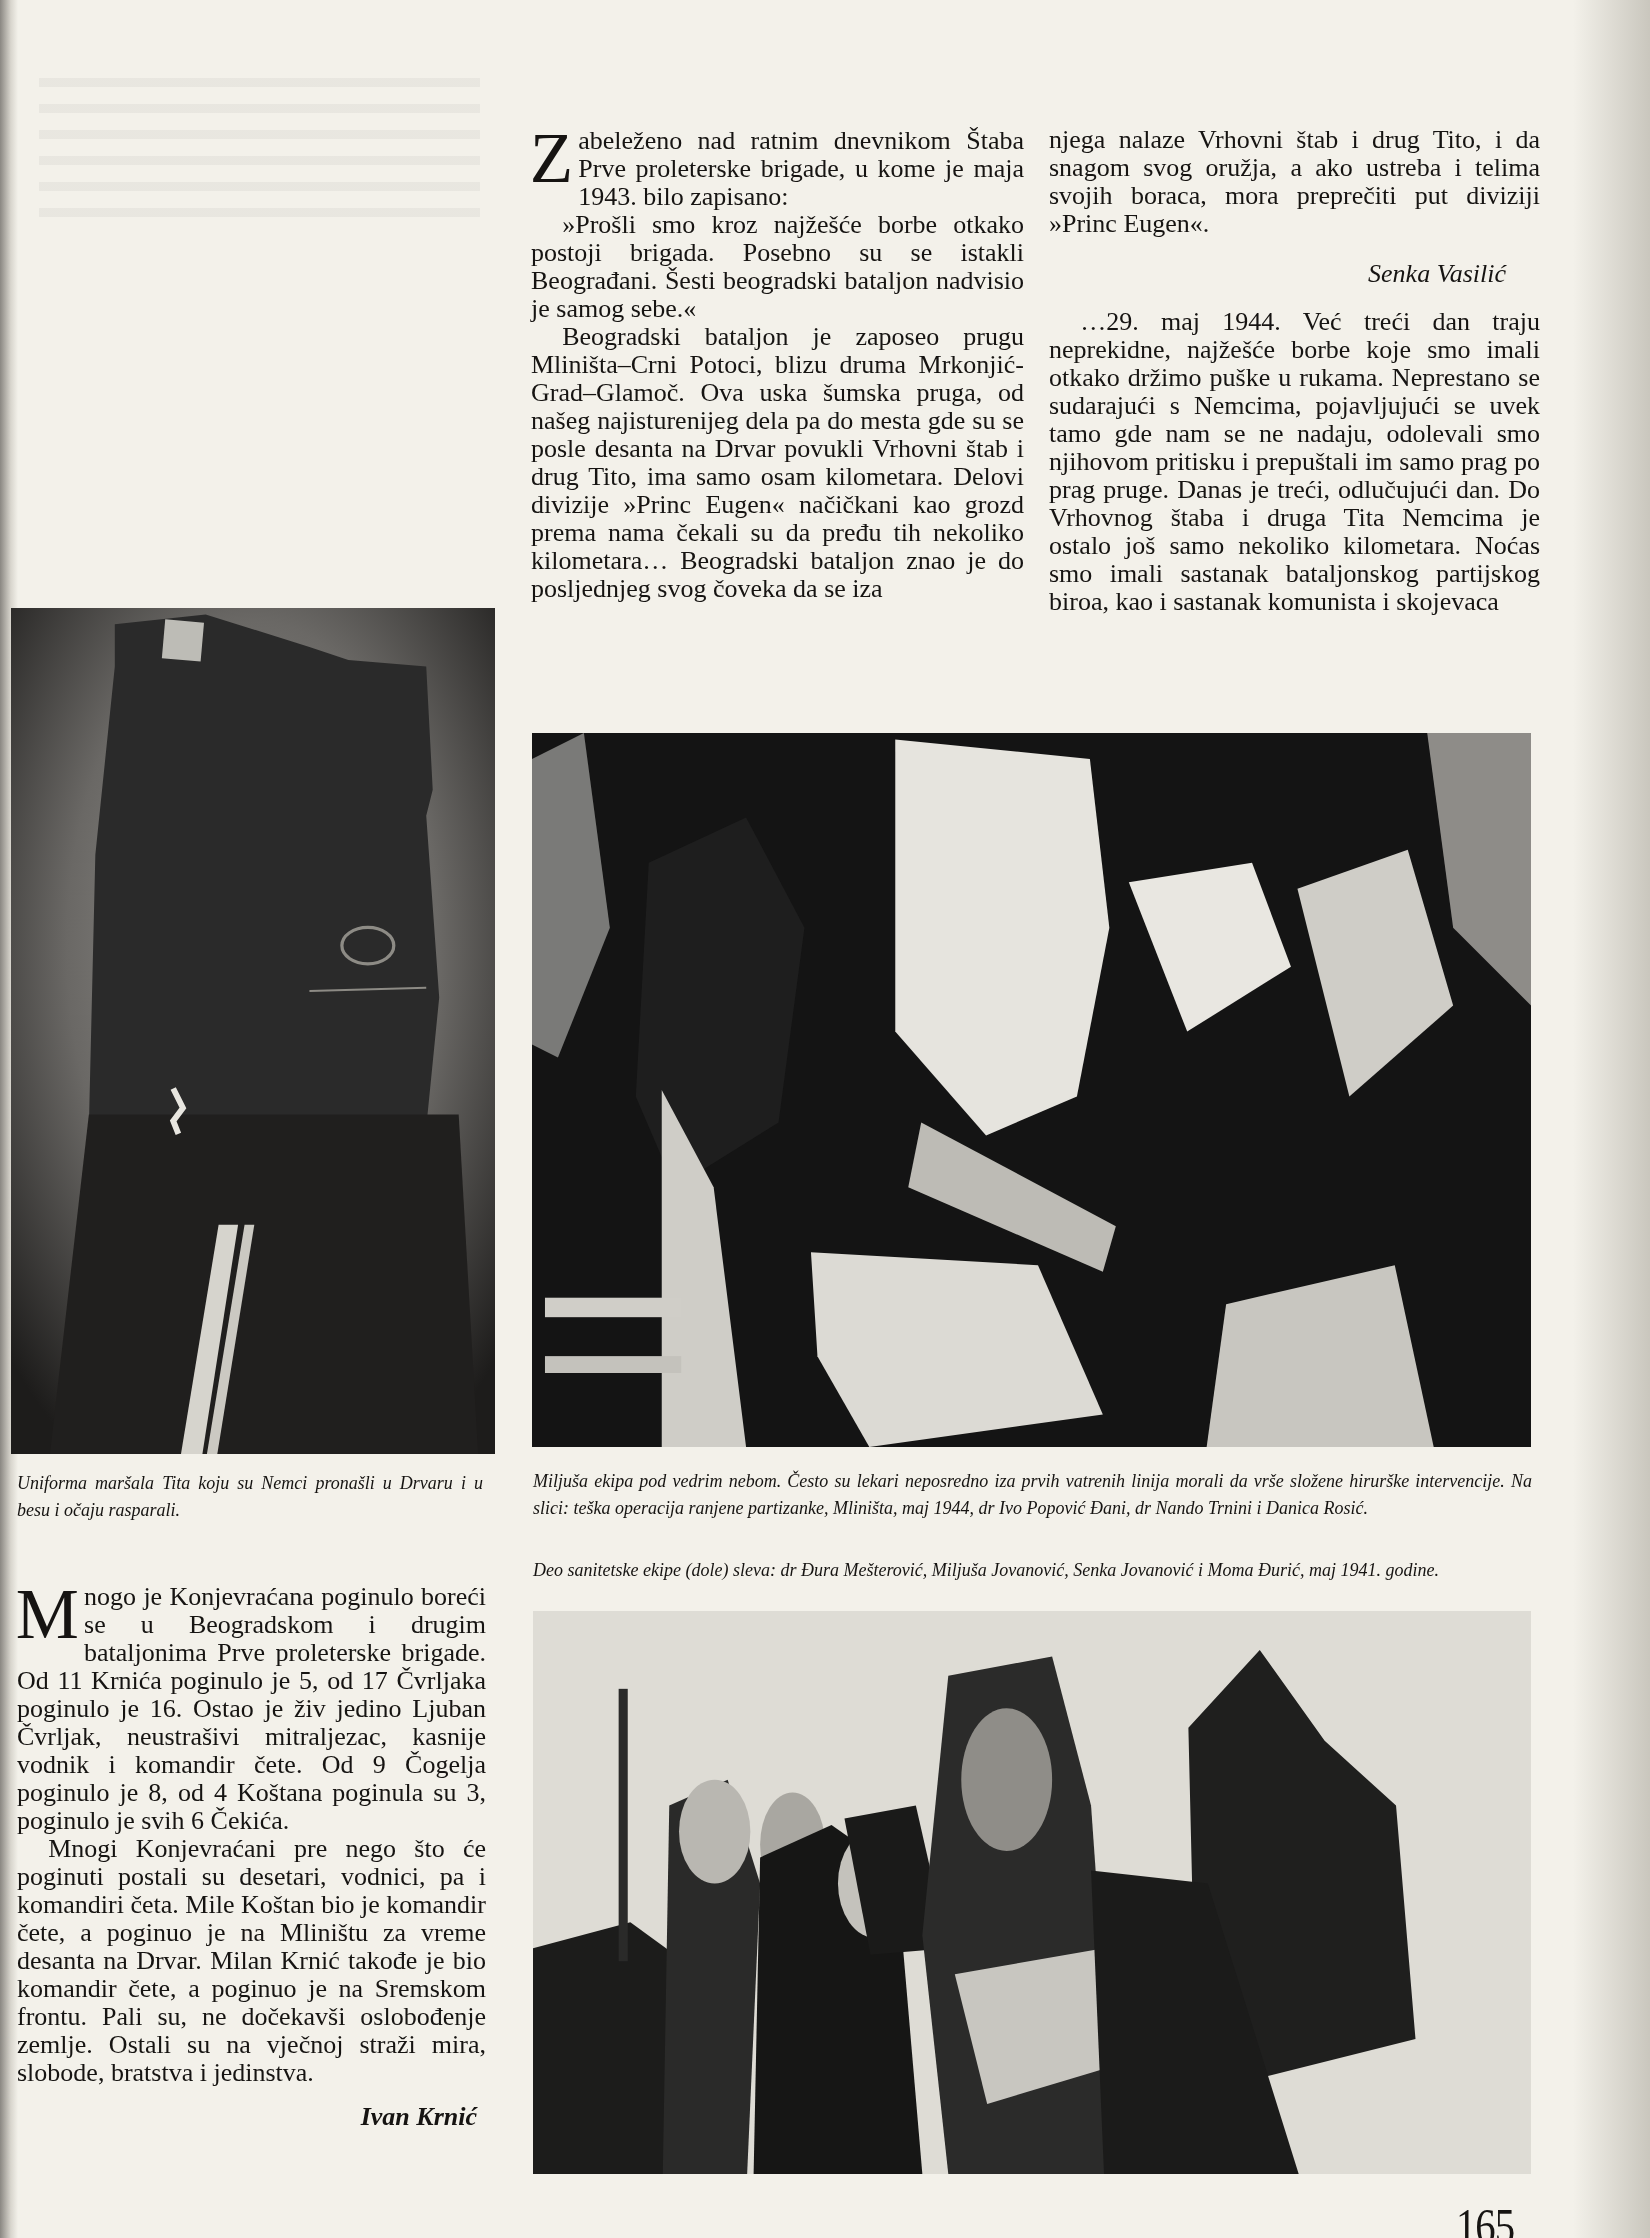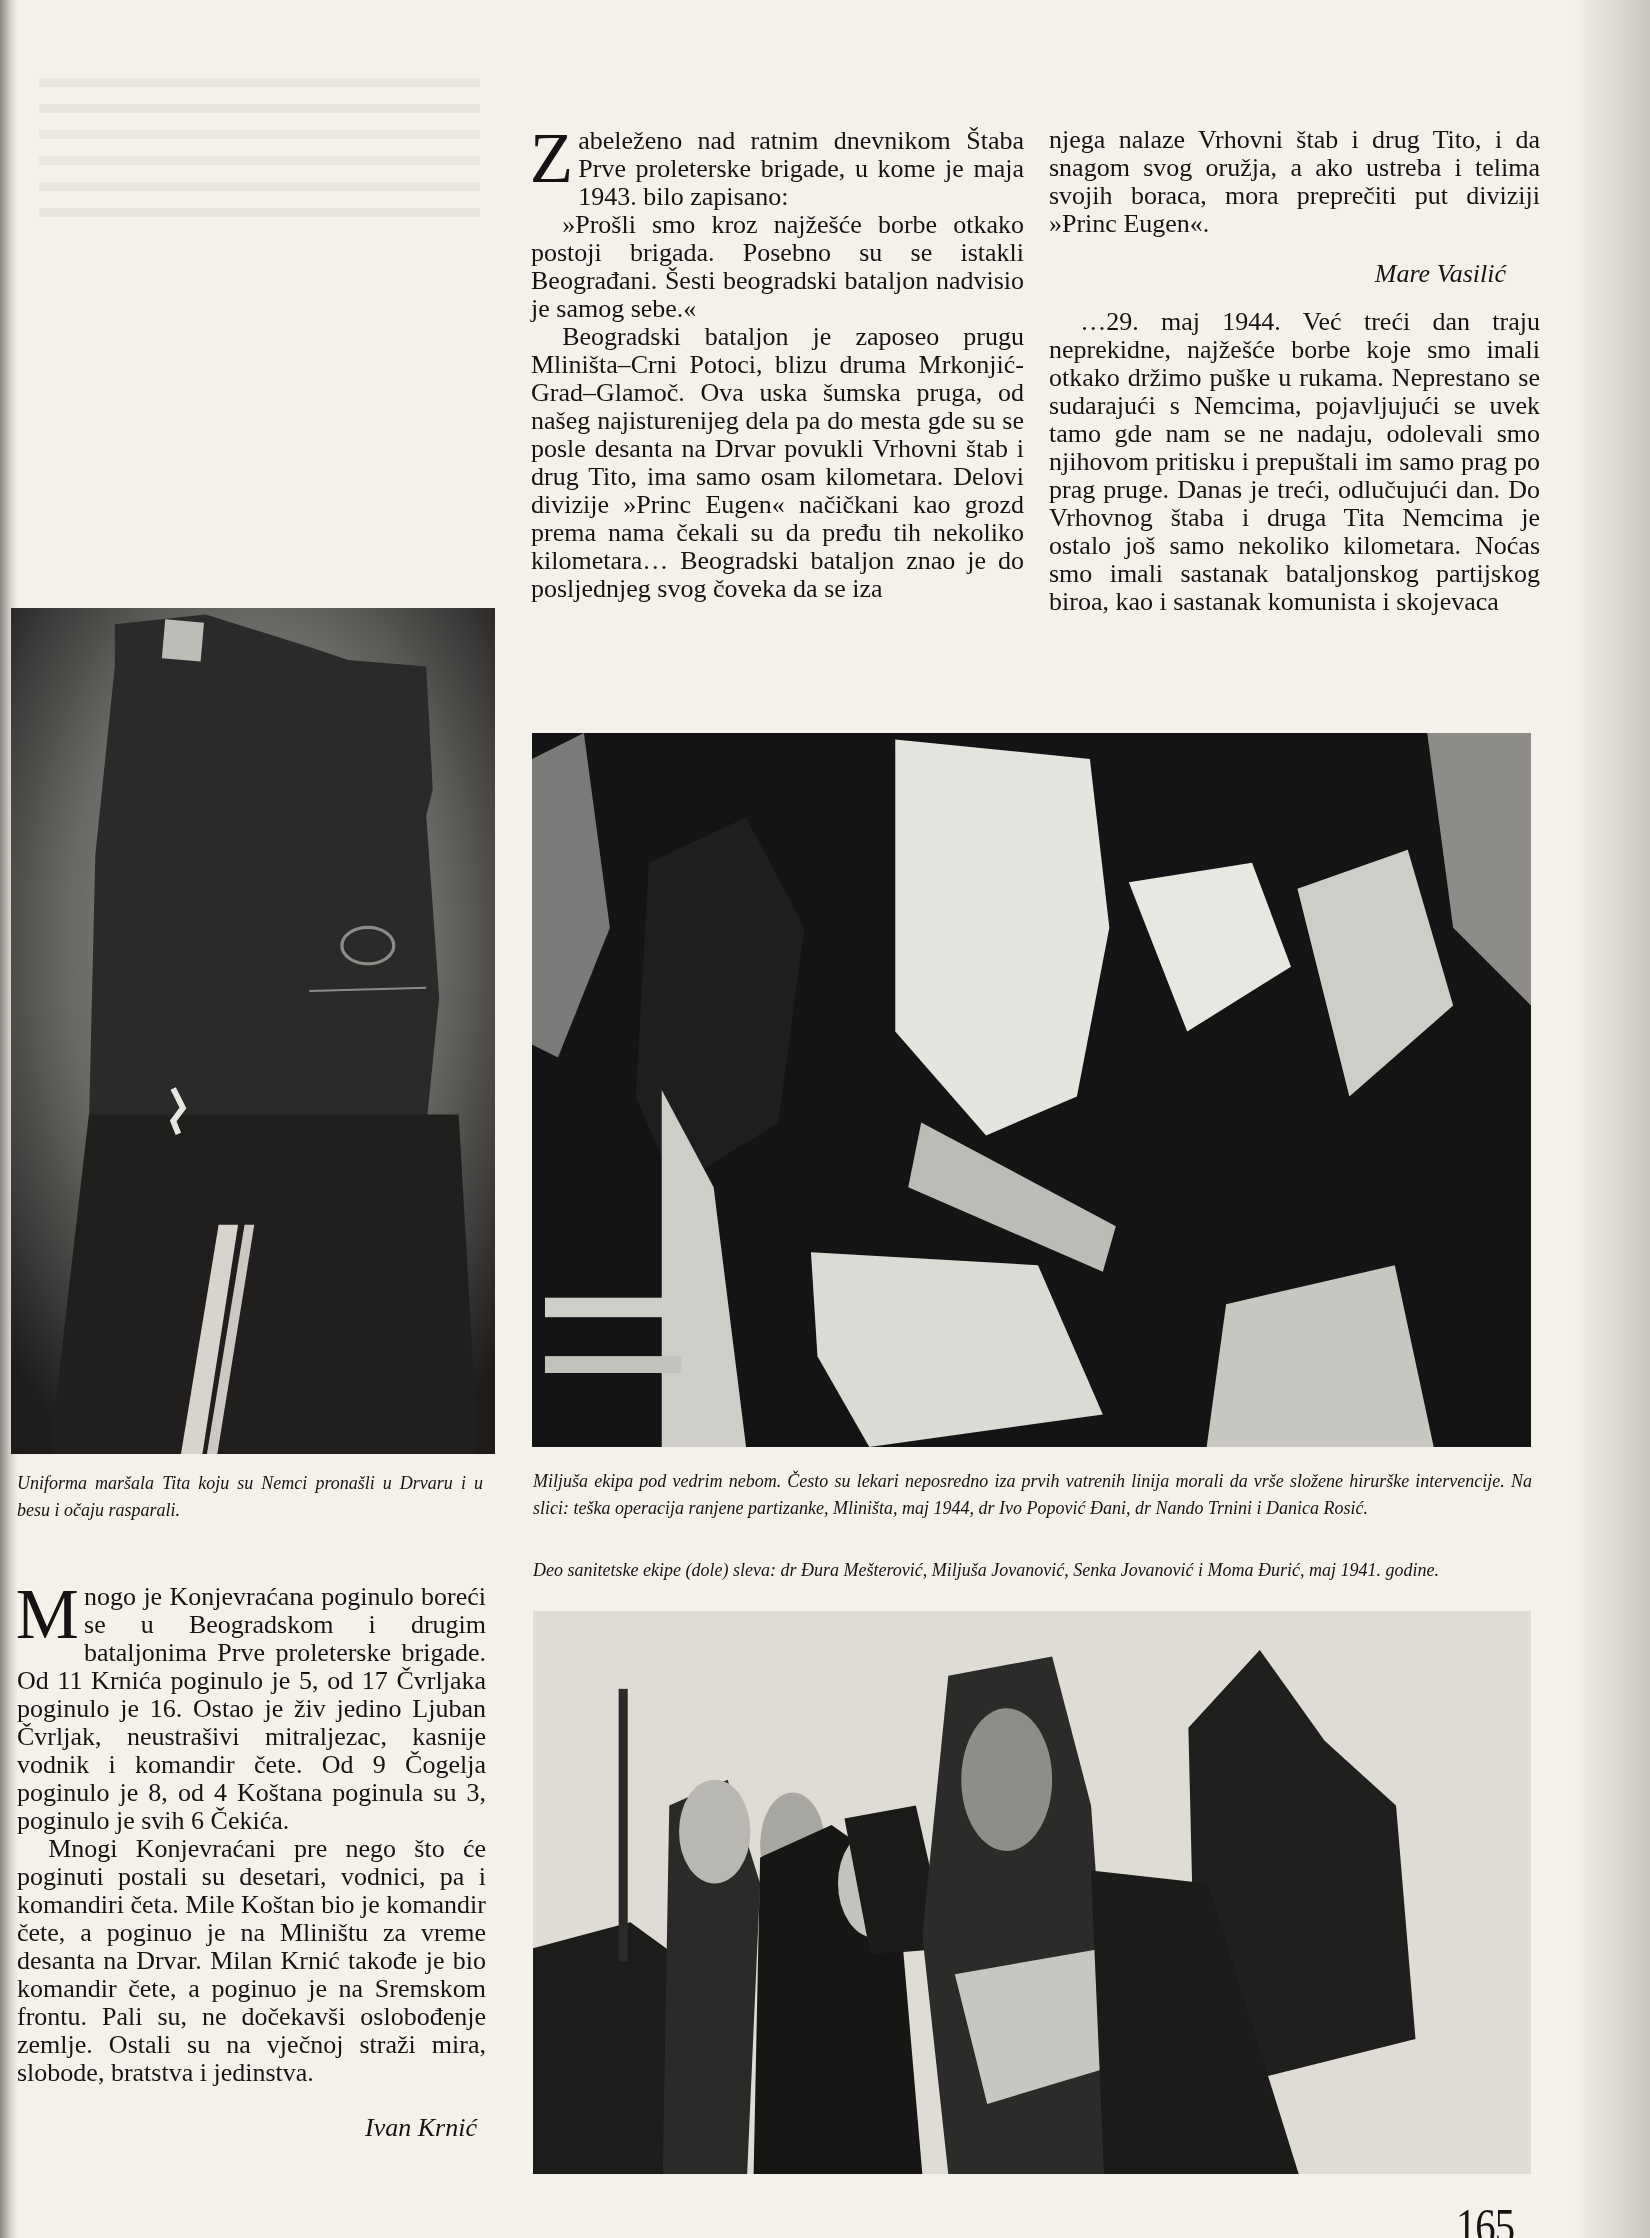--- a/index.html
+++ b/index.html
@@ -60,21 +60,21 @@
 <div class="col" style="left:531px; top:127px; width:493px;">
   <p>
     <span class="dropcap">Z</span><span>abeleženo nad ratnim dnevnikom Štaba Prve proleterske brigade, u kome je maja 1943. bilo zapisano:</span>
   </p>
   <p class="indent">»Prošli smo kroz najžešće borbe otkako postoji brigada. Posebno su se istakli Beograđani. Šesti beogradski bataljon nadvisio je samog sebe.«</p>
   <p class="indent">Beogradski bataljon je zaposeo prugu Mliništa–Crni Potoci, blizu druma Mrkonjić-Grad–Glamoč. Ova uska šumska pruga, od našeg najisturenijeg dela pa do mesta gde su se posle desanta na Drvar povukli Vrhovni štab i drug Tito, ima samo osam kilometara. Delovi divizije »Princ Eugen« načičkani kao grozd prema nama čekali su da pređu tih nekoliko kilometara… Beogradski bataljon znao je do posljednjeg svog čoveka da se iza</p>
 </div>
 
 <div class="col" style="left:1049px; top:126px; width:491px;">
   <p>njega nalaze Vrhovni štab i drug Tito, i da snagom svog oružja, a ako ustreba i telima svojih boraca, mora preprečiti put diviziji »Princ Eugen«.</p>
-  <span class="signature" style="margin:22px 34px 19.5px 0;">Mare Vasilić</span>
+  <span class="signature" style="margin:22px 34px 19.5px 0;">Senka Vasilić</span>
   <p class="indent">…29. maj 1944. Već treći dan traju neprekidne, najžešće borbe koje smo imali otkako držimo puške u rukama. Neprestano se sudarajući s Nemcima, pojavljujući se uvek tamo gde nam se ne nadaju, odolevali smo njihovom pritisku i prepuštali im samo prag po prag pruge. Danas je treći, odlučujući dan. Do Vrhovnog štaba i druga Tita Nemcima je ostalo još samo nekoliko kilometara. Noćas smo imali sastanak bataljonskog partijskog biroa, kao i sastanak komunista i skojevaca</p>
 </div>
 
 <div class="photo" style="left:11px; top:608px; width:484px; height:846px;">
   <svg viewBox="0 0 746 1303" preserveAspectRatio="none">
     <defs>
       <radialGradient id="ubg" cx="50%" cy="40%" r="70%">
         <stop offset="0" stop-color="#9a9894"></stop>
         <stop offset="0.55" stop-color="#6a6865"></stop>
         <stop offset="1" stop-color="#1d1c1b"></stop>
@@ -92,21 +92,21 @@
   </svg>
 </div>
 
 <div class="caption" style="left:17px; top:1470px; width:466px;">Uniforma maršala Tita koju su Nemci pronašli u Drvaru i u besu i očaju rasparali.</div>
 
 <div class="col" style="left:17px; top:1583px; width:469px; line-height:28px;">
   <p>
     <span class="dropcap">M</span><span>nogo je Konjevraćana poginulo boreći se u Beogradskom i drugim bataljonima Prve proleterske brigade. Od 11 Krnića poginulo je 5, od 17 Čvrljaka poginulo je 16. Ostao je živ jedino Ljuban Čvrljak, neustrašivi mitraljezac, kasnije vodnik i komandir čete. Od 9 Čogelja poginulo je 8, od 4 Koštana poginula su 3, poginulo je svih 6 Čekića.</span>
   </p>
   <p class="indent">Mnogi Konjevraćani pre nego što će poginuti postali su desetari, vodnici, pa i komandiri četa. Mile Koštan bio je komandir čete, a poginuo je na Mliništu za vreme desanta na Drvar. Milan Krnić takođe je bio komandir čete, a poginuo je na Sremskom frontu. Pali su, ne dočekavši oslobođenje zemlje. Ostali su na vječnoj straži mira, slobode, bratstva i jedinstva.</p>
-  <span class="signature" style="margin-top:27px; margin-right:9px;">Ivan Krnić</span>
+  <span class="signature" style="margin-top:16px; margin-right:9px;font-weight:bold;">Ivan Krnić</span>
 </div>
 
 <div class="photo" style="left:532px; top:733px; width:999px; height:714px;">
   <svg viewBox="0 0 1540 1100" preserveAspectRatio="none">
     <rect width="1540" height="1100" fill="#141414"></rect>
     <path d="M0 40 L80 0 L120 300 L40 500 L0 480 Z" fill="#7a7a78"></path>
     <path d="M560 10 L860 40 L890 300 L840 560 L700 620 L560 460 Z" fill="#e6e4de"></path>
     <path d="M180 200 L330 130 L420 300 L380 600 L220 700 L160 560 Z" fill="#1e1e1e"></path>
     <path d="M200 550 L280 700 L330 1100 L200 1100 Z" fill="#cfcdc7"></path>
     <path d="M430 800 L780 820 L880 1050 L520 1100 L440 960 Z" fill="#dcdad4"></path>

